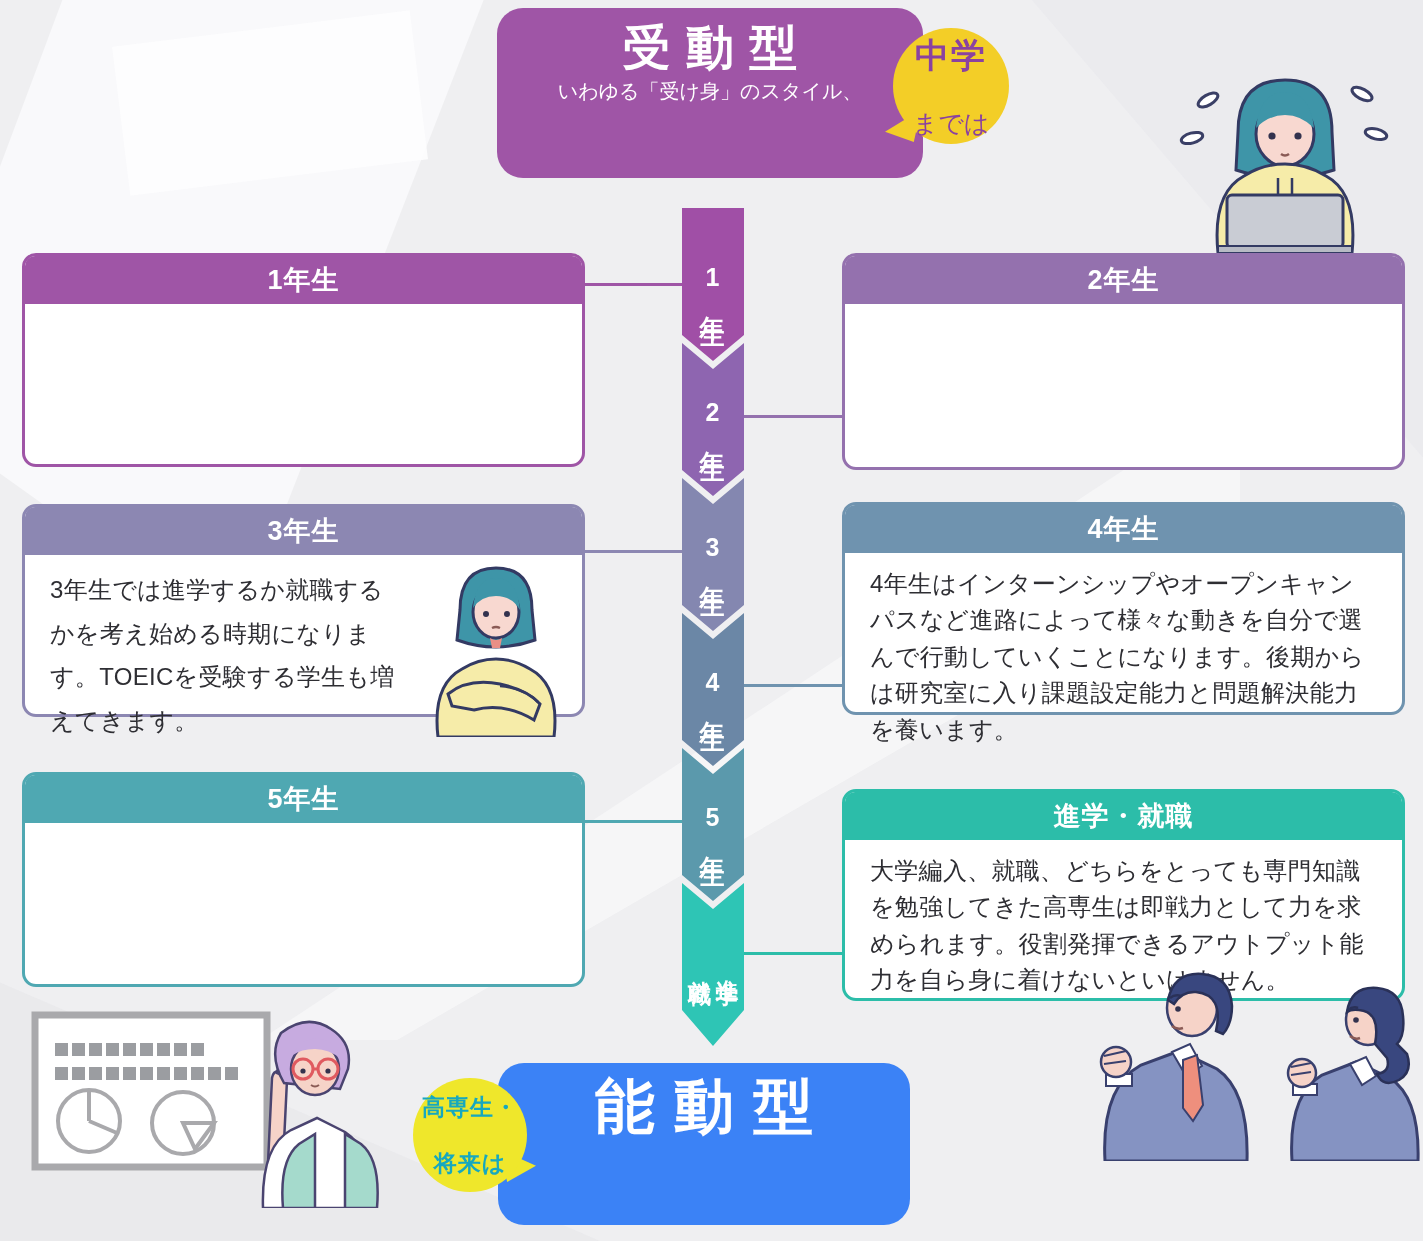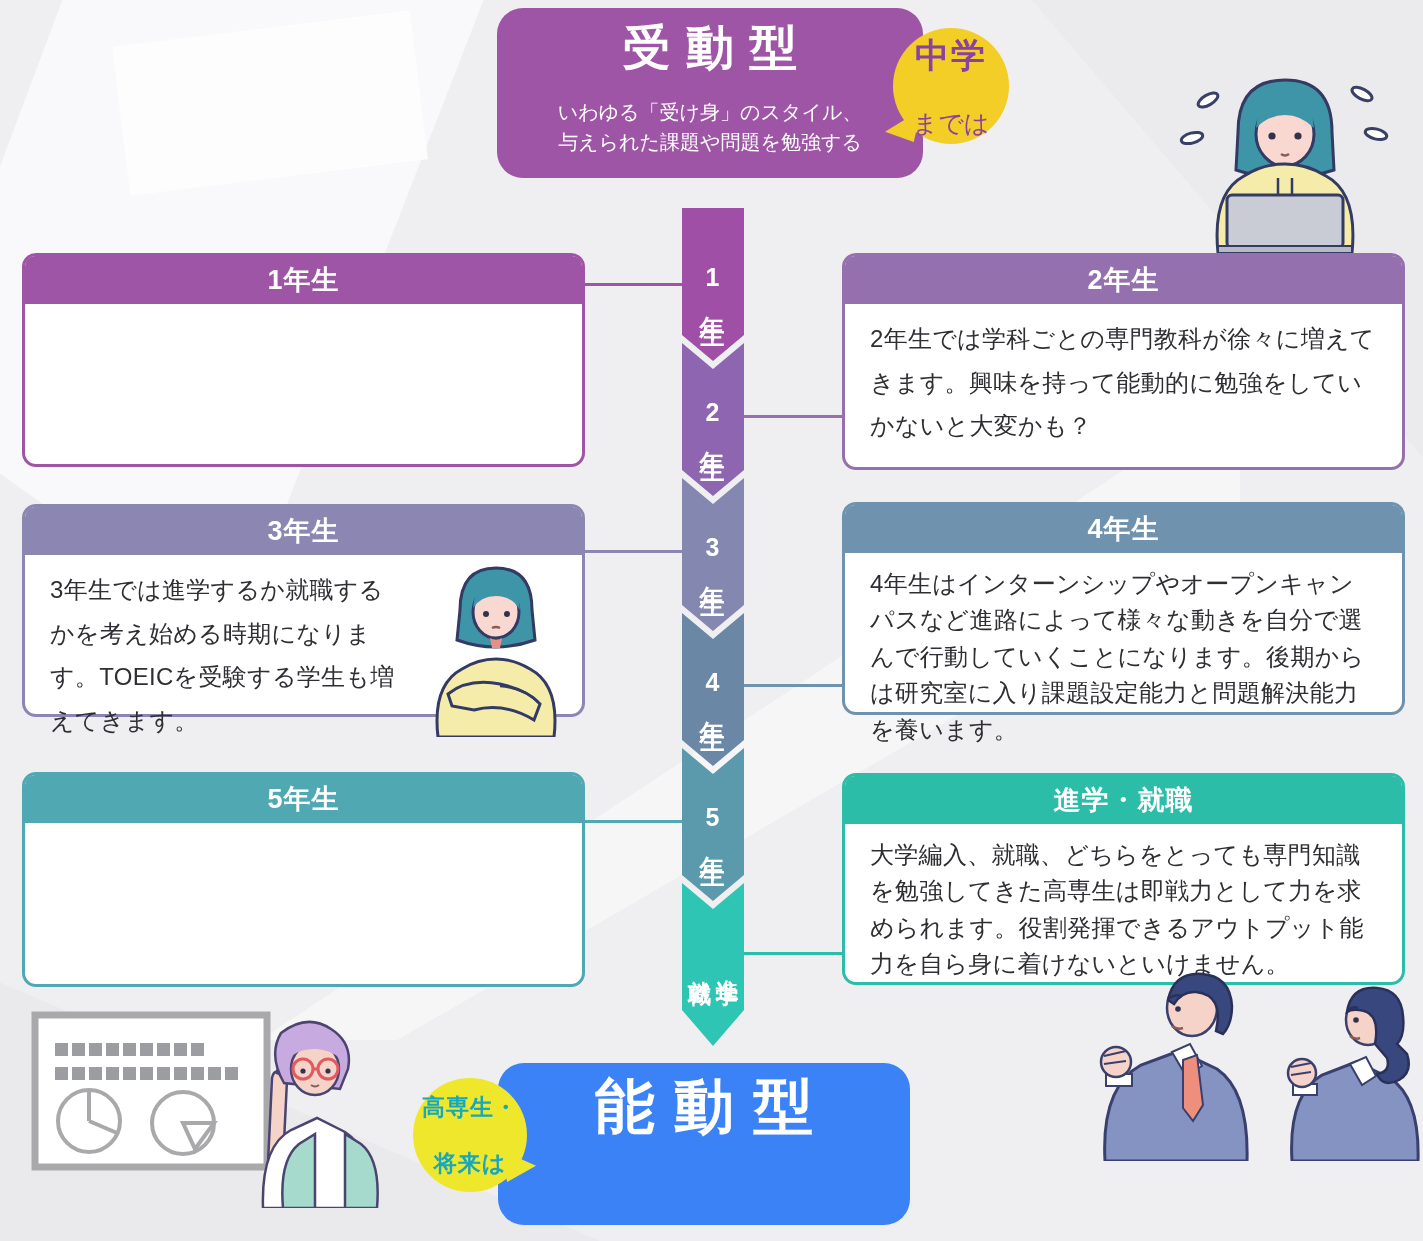--- a/index.html
+++ b/index.html
@@ -13,21 +13,21 @@
   .deco3{left:0;top:960px;width:600px;height:281px;background:#E6E6EA;clip-path:polygon(0 100%,100% 100%,0 8%);opacity:.6;}
   .deco4{left:260px;top:380px;width:980px;height:660px;background:#F7F7F9;clip-path:polygon(0 100%,100% 2%,100% 26%,14% 100%);opacity:.8;}
   .deco5{left:120px;top:28px;width:300px;height:150px;background:#FDFDFE;transform:rotate(-7deg);opacity:.9;}
 
   
   .bigbox{position:absolute;border-radius:26px;color:#fff;text-align:center;z-index:1;}
   .box-passive{left:497px;top:8px;width:426px;height:170px;}
   .box-active{left:498px;top:1063px;width:412px;height:162px;}
   .bigbox .title{font-weight:bold;font-size:48px;letter-spacing:.32em;text-indent:.32em;line-height:1;margin-top:16px;}
   .box-active .title{margin-top:14px;font-size:60px;}
-  .bigbox .sub{font-size:20px;line-height:30px;margin-top:25px;}
+  .bigbox .sub{font-size:20px;line-height:30px;margin-top:4px;}
   .box-active .sub{margin-top:6px;}
 
   
   .badge{position:absolute;border-radius:50%;display:flex;flex-direction:column;align-items:center;justify-content:center;z-index:3;text-align:center;gap:26px;}
   .badge-top{left:893px;top:28px;width:116px;height:116px;}
   .badge-top .b1{font-size:34px;font-weight:bold;letter-spacing:2px;}
   .badge-top .b2{font-size:25px;margin-top:2px;}
   .badge-bottom{left:413px;top:1078px;width:114px;height:114px;}
   .badge-bottom .b1,.badge-bottom .b2{font-size:23px;font-weight:bold;letter-spacing:1px;line-height:30px;}
   .tail{position:absolute;z-index:2;}
@@ -54,21 +54,21 @@
   .card-header{height:48px;line-height:48px;text-align:center;color:#fff;font-weight:bold;font-size:27px;letter-spacing:1px;border-radius:10px 10px 0 0;}
   .card-body{padding:13px 25px 0;font-size:24px;color:#2E2E33;letter-spacing:.3px;}
   .lh-wide{line-height:1.82;}
   .lh-tight{line-height:1.52;}
   .card1{left:22px;top:253px;height:214px;}
   .card2{left:842px;top:253px;height:217px;}
   .card3{left:22px;top:504px;height:213px;}
   .card3 .card-body{padding-right:185px;}
   .card4{left:842px;top:502px;height:213px;}
   .card5{left:22px;top:772px;height:215px;}
-  .card6{left:842px;top:773px;height:212px;}
+  .card6{left:842px;top:789px;height:212px;}
 
   .illu{position:absolute;pointer-events:none;}
   .illu-laptop-girl{left:1150px;top:62px;z-index:2;}
   .illu-thinking-girl{left:420px;top:552px;z-index:6;}
   .illu-presenter{left:25px;top:1003px;z-index:2;}
   .illu-business{left:1050px;top:956px;z-index:6;}
 </style>
 </head>
 <body>
 
@@ -77,21 +77,20 @@
   <div class="deco deco1"></div>
   <div class="deco deco2"></div>
   <div class="deco deco3"></div>
   <div class="deco deco4"></div>
   <div class="deco deco5"></div>
 
   <div class="bigbox box-passive" style="background-color: rgb(159, 85, 166);">
     <div class="title">受動型</div>
     <div class="sub">
       <div>いわゆる「受け身」のスタイル、</div>
-      <div>与えられた課題や問題を勉強する</div>
     </div>
   </div>
   <div class="tail tail-top" style="background-color: rgb(243, 206, 39);"></div>
   <div class="badge badge-top" style="background-color: rgb(243, 206, 39); color: rgb(138, 66, 160);">
     <div class="b1">中学</div>
     <div class="b2">までは</div>
   </div>
 
   <svg class="illu illu-laptop-girl" width="272" height="191" viewBox="0 0 272 191">
     <g stroke="#3A3F66" stroke-width="3" fill="none">
@@ -145,21 +144,20 @@
   <div class="conn conn3" style="background-color: rgb(140, 135, 178);"></div>
   <div class="conn conn4" style="background-color: rgb(111, 147, 175);"></div>
   <div class="conn conn5" style="background-color: rgb(79, 168, 178);"></div>
   <div class="conn conn6" style="background-color: rgb(44, 189, 169);"></div>
 
   <div class="card card1" style="border-color: rgb(159, 85, 166);">
     <div class="card-header" style="background-color: rgb(159, 85, 166);">1年生</div>
   </div>
   <div class="card card2" style="border-color: rgb(148, 113, 174);">
     <div class="card-header" style="background-color: rgb(148, 113, 174);">2年生</div>
-    <div class="card-body lh-wide">2年生では学科ごとの専門教科が徐々に増えてきます。興味を持って能動的に勉強をしていかないと大変かも？</div>
   </div>
   <div class="card card3" style="border-color: rgb(140, 135, 178);">
     <div class="card-header" style="background-color: rgb(140, 135, 178);">3年生</div>
     <div class="card-body lh-wide">3年生では進学するか就職するかを考え始める時期になります。TOEICを受験する学生も増えてきます。</div>
   </div>
   <div class="card card4" style="border-color: rgb(111, 147, 175);">
     <div class="card-header" style="background-color: rgb(111, 147, 175);">4年生</div>
     <div class="card-body lh-tight">4年生はインターンシップやオープンキャンパスなど進路によって様々な動きを自分で選んで行動していくことになります。後期からは研究室に入り課題設定能力と問題解決能力を養います。</div>
   </div>
   <div class="card card5" style="border-color: rgb(79, 168, 178);">

